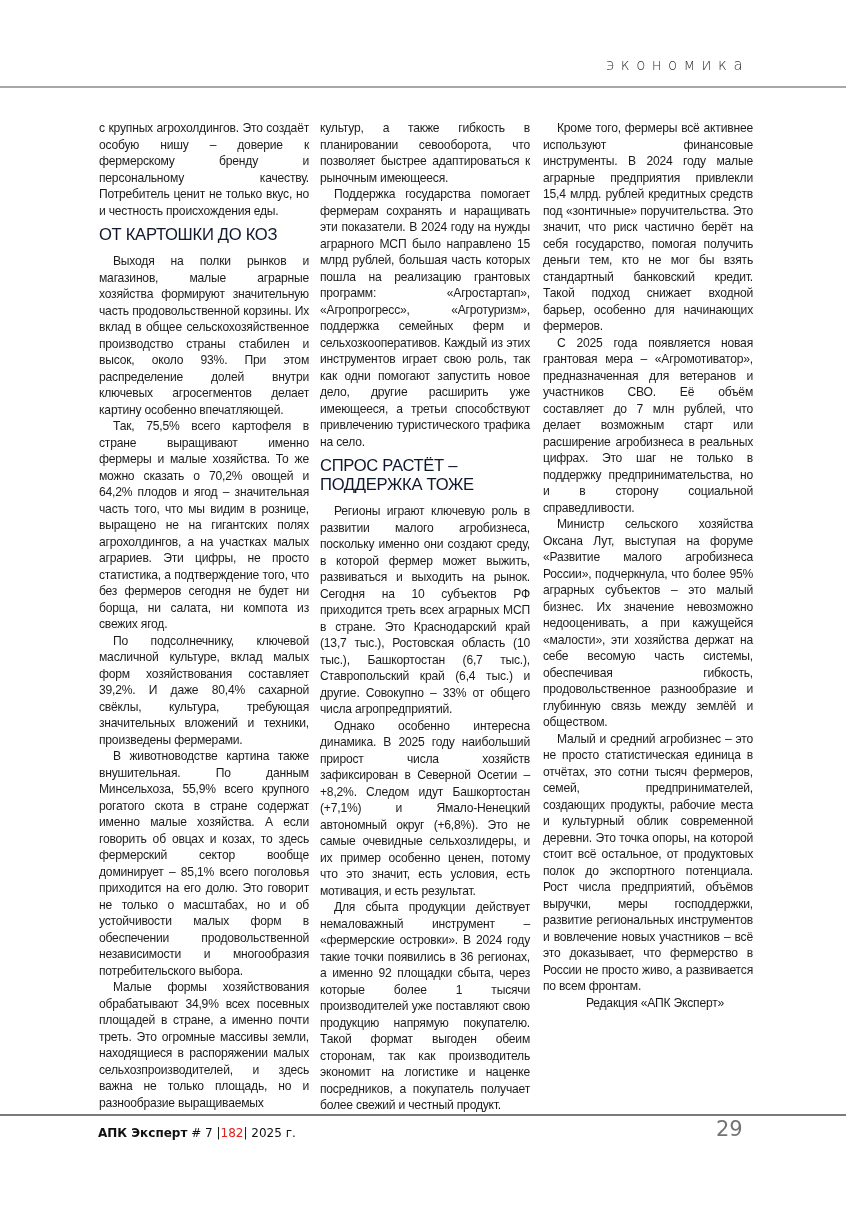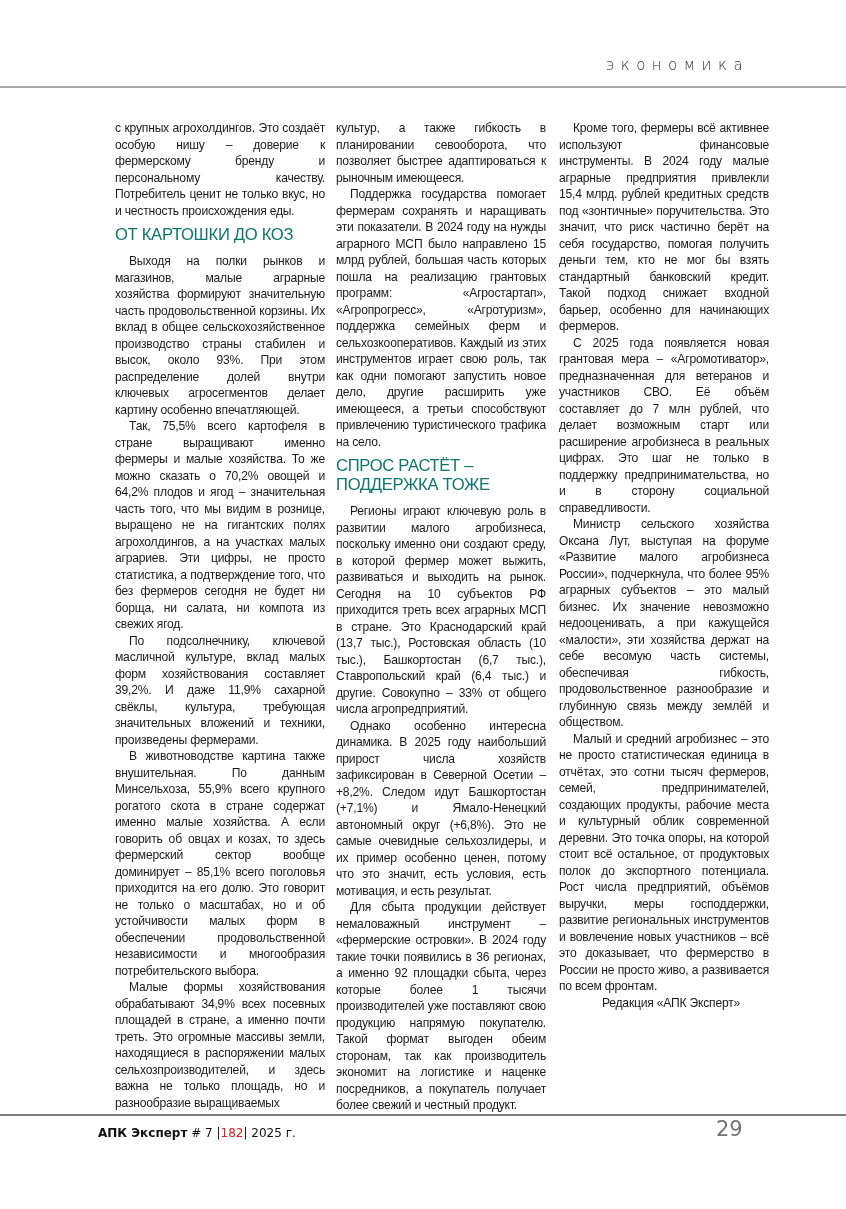--- a/index.html
+++ b/index.html
@@ -1,44 +1,44 @@
 <!DOCTYPE html>
 <html><head>
 <meta charset="utf-8">
 <style>
   html, body { margin: 0; padding: 0; background: #ffffff; }
   body { width: 846px; height: 1209px; position: relative; overflow: hidden; font-family: "Liberation Sans", sans-serif; color: #1a1a1a; }
   .header-rule { position: absolute; left: 0; top: 86px; width: 846px; height: 2px; background: #a8a8a8; }
   .section-label { position: absolute; left: 606px; top: 56px; font-size: 15px; letter-spacing: 6.5px; color: #333; font-family: "DejaVu Sans", sans-serif; font-weight: 300; }
-  .column { position: absolute; top: 120px; width: 210px; font-size: 12.1px; line-height: 16.5px; text-align: justify; letter-spacing: -0.2px; margin-left: 16px; }
+  .column { position: absolute; top: 120px; width: 210px; font-size: 12.1px; line-height: 16.5px; text-align: justify; letter-spacing: -0.2px; }
   .col1 { left: 99px; }
   .col2 { left: 320px; }
   .col3 { left: 543px; }
   .column p { margin: 0; text-indent: 14px; }
   .column p.noindent { text-indent: 0; }
-  .column h2 { margin: 6px 0 9px 0; font-weight: normal; font-size: 16.6px; line-height: 19px; text-align: left; color: #0f766e; letter-spacing: -0.3px; }
+  .column h2 { margin: 6px 0 9px 0; font-weight: normal; font-size: 16.6px; line-height: 19px; text-align: left; color: #0f172a; letter-spacing: -0.3px; }
   .signature { text-align: center; margin: 0; }
   .footer-rule { position: absolute; left: 0; top: 1114px; width: 846px; height: 2px; background: #7a7a7a; }
   .footer-left { position: absolute; left: 98px; top: 1126px; font-size: 12px; color: #111; font-family: "DejaVu Sans", sans-serif; }
   .footer-left .mag { font-weight: bold; }
   .footer-left .red { color: #e0201b; }
   .page-number { position: absolute; left: 716px; top: 1117px; font-size: 21px; color: #737373; font-family: "DejaVu Sans", sans-serif; }
 </style>
 </head>
 <body>
 
 <div class="section-label">экономика</div>
 <div class="header-rule"></div>
 
 <div class="column col1">
   <p class="noindent">с крупных агрохолдингов. Это создаёт особую нишу – доверие к фермерскому бренду и персональному качеству. Потребитель ценит не только вкус, но и честность происхождения еды.</p>
   <h2>ОТ КАРТОШКИ ДО КОЗ</h2>
   <p>Выходя на полки рынков и магазинов, малые аграрные хозяйства формируют значительную часть продовольственной корзины. Их вклад в общее сельскохозяйственное производство страны стабилен и высок, около 93%. При этом распределение долей внутри ключевых агросегментов делает картину особенно впечатляющей.</p>
   <p>Так, 75,5% всего картофеля в стране выращивают именно фермеры и малые хозяйства. То же можно сказать о 70,2% овощей и 64,2% плодов и ягод – значительная часть того, что мы видим в рознице, выращено не на гигантских полях агрохолдингов, а на участках малых аграриев. Эти цифры, не просто статистика, а подтверждение того, что без фермеров сегодня не будет ни борща, ни салата, ни компота из свежих ягод.</p>
-  <p>По подсолнечнику, ключевой масличной культуре, вклад малых форм хозяйствования составляет 39,2%. И даже 11,9% сахарной свёклы, культура, требующая значительных вложений и техники, произведены фермерами.</p>
+  <p>По подсолнечнику, ключевой масличной культуре, вклад малых форм хозяйствования составляет 39,2%. И даже 80,4% сахарной свёклы, культура, требующая значительных вложений и техники, произведены фермерами.</p>
   <p>В животноводстве картина также внушительная. По данным Минсельхоза, 55,9% всего крупного рогатого скота в стране содержат именно малые хозяйства. А если говорить об овцах и козах, то здесь фермерский сектор вообще доминирует – 85,1% всего поголовья приходится на его долю. Это говорит не только о масштабах, но и об устойчивости малых форм в обеспечении продовольственной независимости и многообразия потребительского выбора.</p>
   <p>Малые формы хозяйствования обрабатывают 34,9% всех посевных площадей в стране, а именно почти треть. Это огромные массивы земли, находящиеся в распоряжении малых сельхозпроизводителей, и здесь важна не только площадь, но и разнообразие выращиваемых</p>
 </div>
 
 <div class="column col2">
   <p class="noindent">культур, а также гибкость в планировании севооборота, что позволяет быстрее адаптироваться к рыночным имеющееся.</p>
   <p>Поддержка государства помогает фермерам сохранять и наращивать эти показатели. В 2024 году на нужды аграрного МСП было направлено 15 млрд рублей, большая часть которых пошла на реализацию грантовых программ: «Агростартап», «Агропрогресс», «Агротуризм», поддержка семейных ферм и сельхозкооперативов. Каждый из этих инструментов играет свою роль, так как одни помогают запустить новое дело, другие расширить уже имеющееся, а третьи способствуют привлечению туристического трафика на село.</p>
   <h2>СПРОС РАСТЁТ – ПОДДЕРЖКА ТОЖЕ</h2>
   <p>Регионы играют ключевую роль в развитии малого агробизнеса, поскольку именно они создают среду, в которой фермер может выжить, развиваться и выходить на рынок. Сегодня на 10 субъектов РФ приходится треть всех аграрных МСП в стране. Это Краснодарский край (13,7 тыс.), Ростовская область (10 тыс.), Башкортостан (6,7 тыс.), Ставропольский край (6,4 тыс.) и другие. Совокупно – 33% от общего числа агропредприятий.</p>
   <p>Однако особенно интересна динамика. В 2025 году наибольший прирост числа хозяйств зафиксирован в Северной Осетии – +8,2%. Следом идут Башкортостан (+7,1%) и Ямало-Ненецкий автономный округ (+6,8%). Это не самые очевидные сельхозлидеры, и их пример особенно ценен, потому что это значит, есть условия, есть мотивация, и есть результат.</p>

